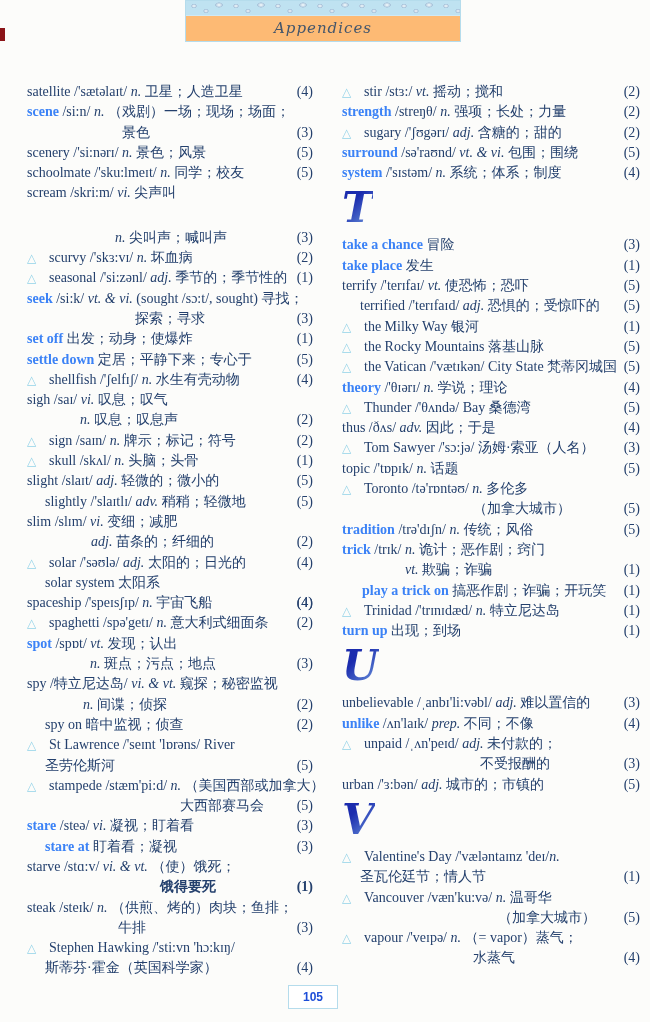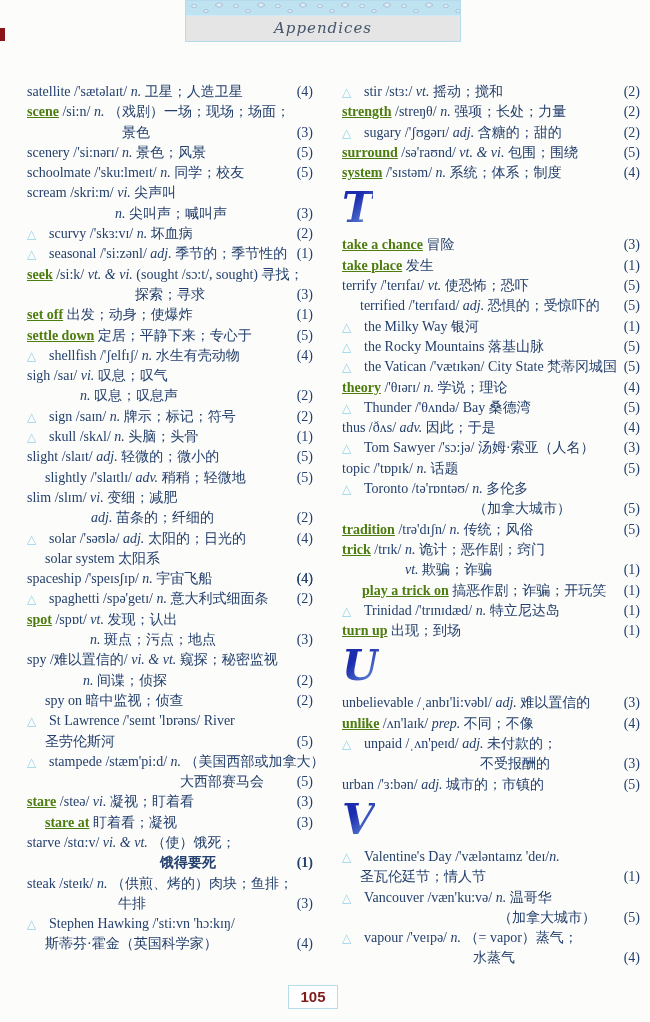--- a/index.html
+++ b/index.html
@@ -5,21 +5,21 @@
   html,body{margin:0;padding:0;}
   body{
     width:650px;height:1022px;position:relative;overflow:hidden;
     background:#fcfcfa;
     font-family:"Liberation Serif","DejaVu Serif",serif;
     color:#24406d;
   }
   
   .hdr-box{
     position:absolute;left:185px;top:0;width:274px;
-    border:1px solid #b5dcec;background:#e5e5e5;
+    border:1px solid #b5dcec;background:#fdba74;
   }
   .hdr-band{
     height:14px;
     background:
       radial-gradient(ellipse 5px 3px at 8px 5px, rgba(255,255,255,.95), rgba(150,170,200,.55) 60%, rgba(0,0,0,0) 70%),
       radial-gradient(ellipse 4px 3px at 20px 10px, rgba(255,255,255,.9), rgba(140,160,195,.5) 60%, rgba(0,0,0,0) 70%),
       radial-gradient(ellipse 6px 4px at 33px 4px, rgba(255,255,255,.9), rgba(150,170,200,.5) 60%, rgba(0,0,0,0) 70%),
       #bfe2f1;
     background-size:42px 14px,42px 14px,42px 14px,auto;
     background-repeat:repeat;
@@ -40,38 +40,38 @@
     display:flex;align-items:baseline;
     height:20.3px;line-height:20.3px;
     font-size:14px;white-space:nowrap;
   }
   .tri{
     width:22px;flex:none;color:#93d2e8;font-size:12px;
     font-family:"DejaVu Sans",sans-serif;
   }
   .txt{flex:none;}
   .num{margin-left:auto;flex:none;padding-left:4px;}
-  .sg-b{font-weight:bold;color:#4d7c0f;text-decoration:underline;}
+  .sg-b{font-weight:bold;color:#3b82f6;}
   .sg-i{font-style:italic;}
   .section-line{height:52px;position:relative;}
   .section-letter{
     position:absolute;left:0;top:2px;
     font-family:"DejaVu Serif","Liberation Serif",serif;
     font-weight:bold;font-style:italic;font-size:42px;line-height:46px;
     background:linear-gradient(135deg,#1b2cae 35%,#4d6ecb 70%,#93aee2 95%);
     -webkit-background-clip:text;background-clip:text;
     color:transparent;
   }
   
   .page-num-box{
     position:absolute;left:288px;top:985px;width:48px;height:22px;
     border:1px solid #b5dcec;background:#fff;
     text-align:center;line-height:22px;
     font-family:"Liberation Sans","DejaVu Sans",sans-serif;
-    font-weight:bold;font-size:15px;color:#7f1d1d;
+    font-weight:bold;font-size:12px;color:#1d4ed8;
   }
 </style>
 </head>
 <body>
 
 <div>
 
   <div class="red-mark"></div>
 
   <div class="hdr-box">
@@ -95,21 +95,21 @@
         <span class="txt"><span>scenery </span><span>/'si:nərɪ/ </span><span class="sg-i">n.</span><span> 景色；风景</span></span>
         <span class="num">(5)</span>
       </div>
       <div class="line">
         <span class="txt"><span>schoolmate </span><span>/'sku:lmeɪt/ </span><span class="sg-i">n.</span><span> 同学；校友</span></span>
         <span class="num">(5)</span>
       </div>
       <div class="line">
         <span class="txt"><span>scream </span><span>/skri:m/ </span><span class="sg-i">vi.</span><span> 尖声叫</span></span>
       </div>
-      <div class="line" style="padding-left: 88px;">
+      <div class="line" style="padding-left: 88px; margin-top: 24px;">
         <span class="txt"><span class="sg-i">n.</span><span> 尖叫声；喊叫声</span></span>
         <span class="num">(3)</span>
       </div>
       <div class="line">
         <span class="tri">△</span>
         <span class="txt"><span>scurvy </span><span>/'skɜ:vɪ/ </span><span class="sg-i">n.</span><span> 坏血病</span></span>
         <span class="num">(2)</span>
       </div>
       <div class="line">
         <span class="tri">△</span>
@@ -187,21 +187,21 @@
         <span class="num">(2)</span>
       </div>
       <div class="line">
         <span class="txt"><span class="sg-b">spot</span><span> /spɒt/ </span><span class="sg-i">vt.</span><span> 发现；认出</span></span>
       </div>
       <div class="line" style="padding-left: 63px;">
         <span class="txt"><span class="sg-i">n.</span><span> 斑点；污点；地点</span></span>
         <span class="num">(3)</span>
       </div>
       <div class="line">
-        <span class="txt"><span>spy </span><span>/难以置信的/ </span><span class="sg-i">vi. &amp; vt.</span><span> 窥探；秘密监视</span></span>
+        <span class="txt"><span>spy </span><span>/特立尼达岛/ </span><span class="sg-i">vi. &amp; vt.</span><span> 窥探；秘密监视</span></span>
       </div>
       <div class="line" style="padding-left: 56px;">
         <span class="txt"><span class="sg-i">n.</span><span> 间谍；侦探</span></span>
         <span class="num">(2)</span>
       </div>
       <div class="line" style="padding-left: 18px;">
         <span class="txt"><span>spy on 暗中监视；侦查</span></span>
         <span class="num">(2)</span>
       </div>
       <div class="line">

